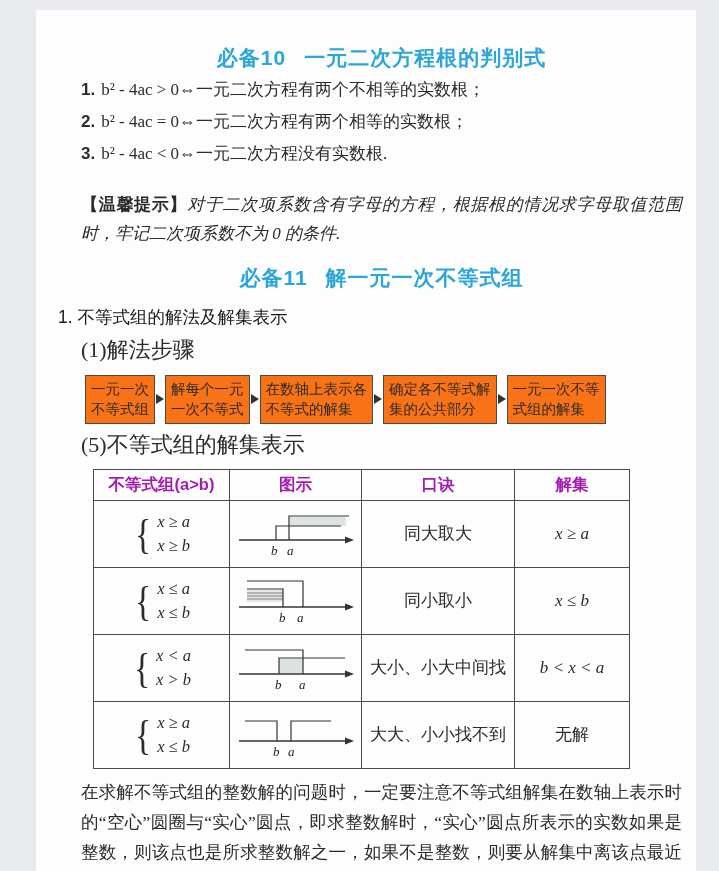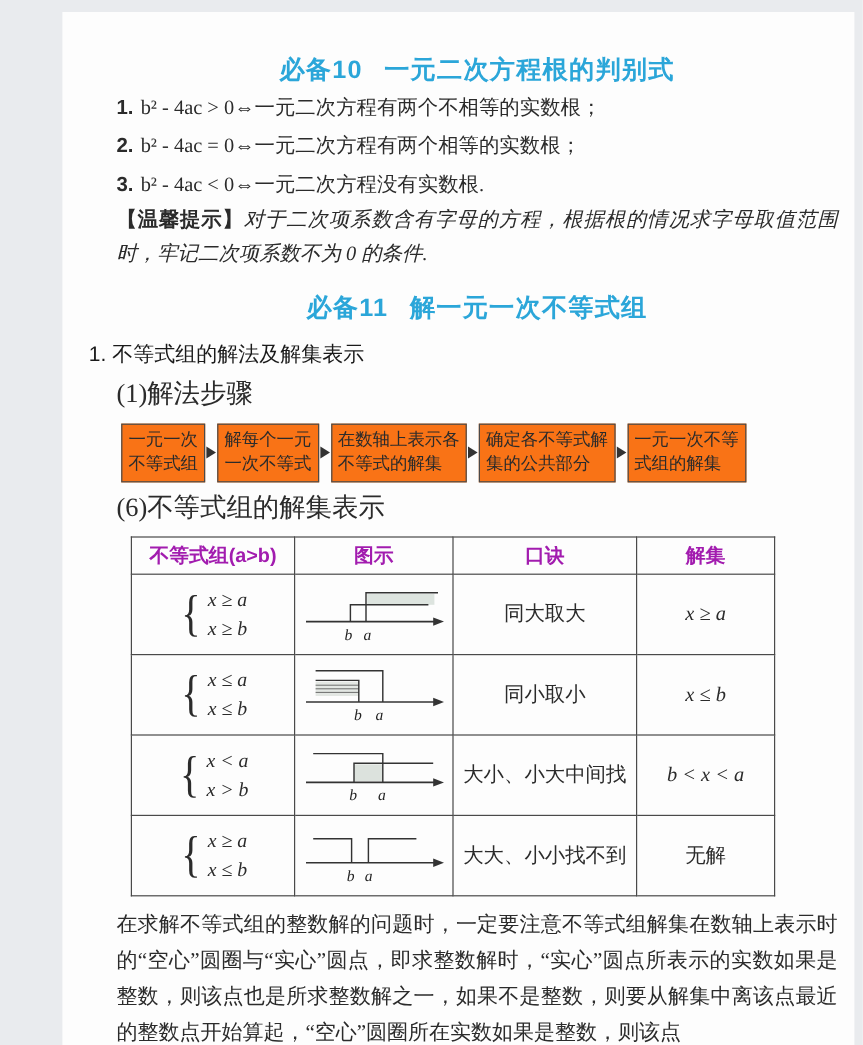--- a/index.html
+++ b/index.html
@@ -5,39 +5,39 @@
   html,body{margin:0;padding:0;}
   body{
     width:719px;height:871px;
     background:#e9ebee;
     font-family:"Liberation Serif","DejaVu Serif",serif;
     color:#2b2b2b;
     position:relative;
     overflow:hidden;
   }
   .page{
-    position:absolute;left:52px;top:10px;width:660px;height:861px;
+    position:absolute;left:36px;top:10px;width:660px;height:861px;
     background:#fdfdfd;
     box-sizing:border-box;
     padding:34px 14px 0 45px;
   }
   
   .sec-title{
     text-align:center;
     font-family:"Liberation Sans","DejaVu Sans",sans-serif;
     font-weight:bold;font-size:21px;color:#2ba6d9;
     letter-spacing:1px;
   }
   .sec-title .badge{margin-right:18px;}
   
   .para{font-size:17px;line-height:29px;margin-top:12px;text-align:justify;}
   .math-list{margin-top:4px;}
   .math-item{font-size:17px;line-height:28px;margin-top:4px;}
   .math-item .num{font-family:"Liberation Sans","DejaVu Sans",sans-serif;font-weight:bold;margin-right:6px;}
-  .tip{font-size:17px;line-height:29px;margin-top:0;text-align:justify;}
+  .tip{font-size:17px;line-height:29px;margin-top:22px;text-align:justify;}
   .tip .tip-label{font-family:"Liberation Sans","DejaVu Sans",sans-serif;font-weight:bold;font-style:normal;}
   .tip .tip-text{font-style:italic;}
   .sec2-title{margin-top:16px;}
   .heading{
     font-family:"Liberation Sans","DejaVu Sans",sans-serif;
     font-weight:normal;font-size:17.5px;color:#1a1a1a;
     margin-top:13px;margin-left:-23px;
   }
   .heading .num{margin-right:5px;}
   .subheading{font-size:22px;margin-top:6px;}
@@ -146,21 +146,21 @@
     <div class="flow-box">在数轴上表示各
 不等式的解集</div>
     <div class="flow-arrow"></div>
     <div class="flow-box">确定各不等式解
 集的公共部分</div>
     <div class="flow-arrow"></div>
     <div class="flow-box">一元一次不等
 式组的解集</div>
   </div>
 
-  <div class="subheading">(6)不等式组的解集表示</div>
+  <div class="subheading">(5)不等式组的解集表示</div>
 
   <table class="ineq">
     <colgroup>
         <col class="col-sys">
         <col class="col-dia">
         <col class="col-mn">
         <col class="col-sol">
       </colgroup>
     <thead>
       <tr>

